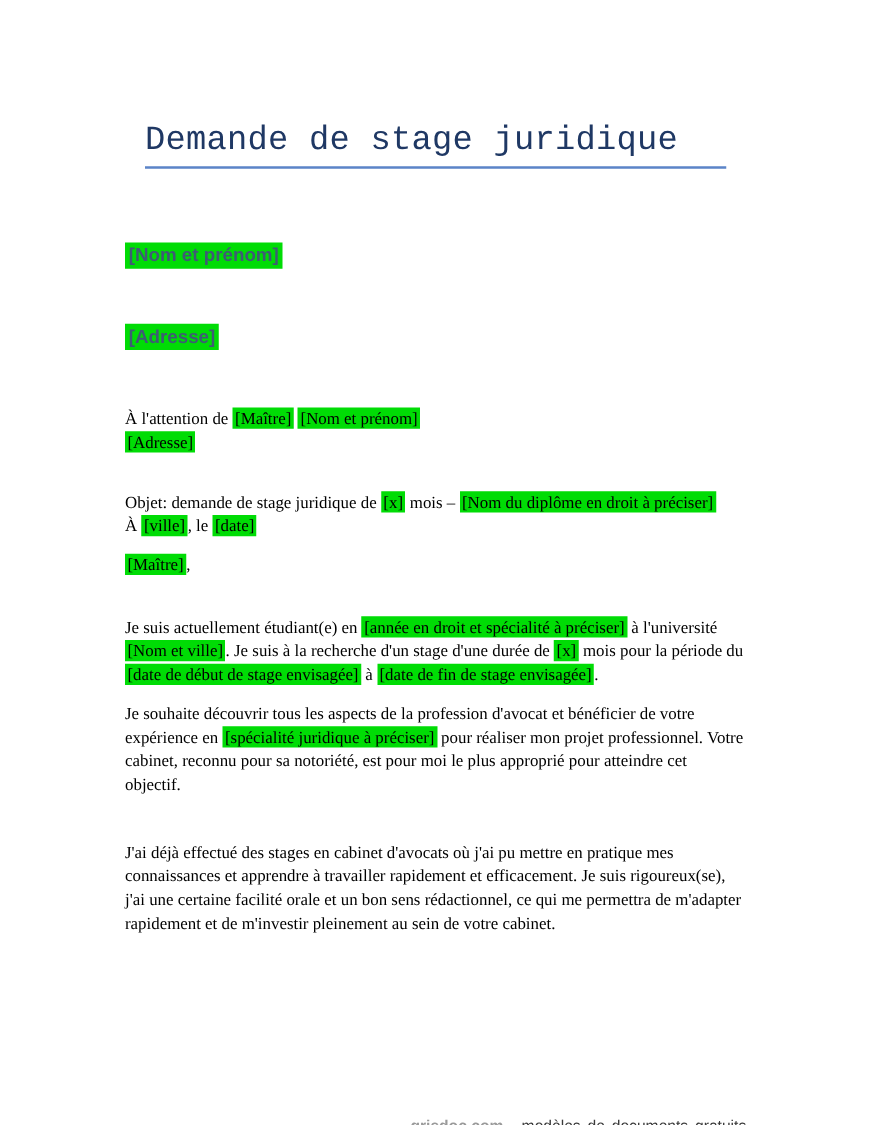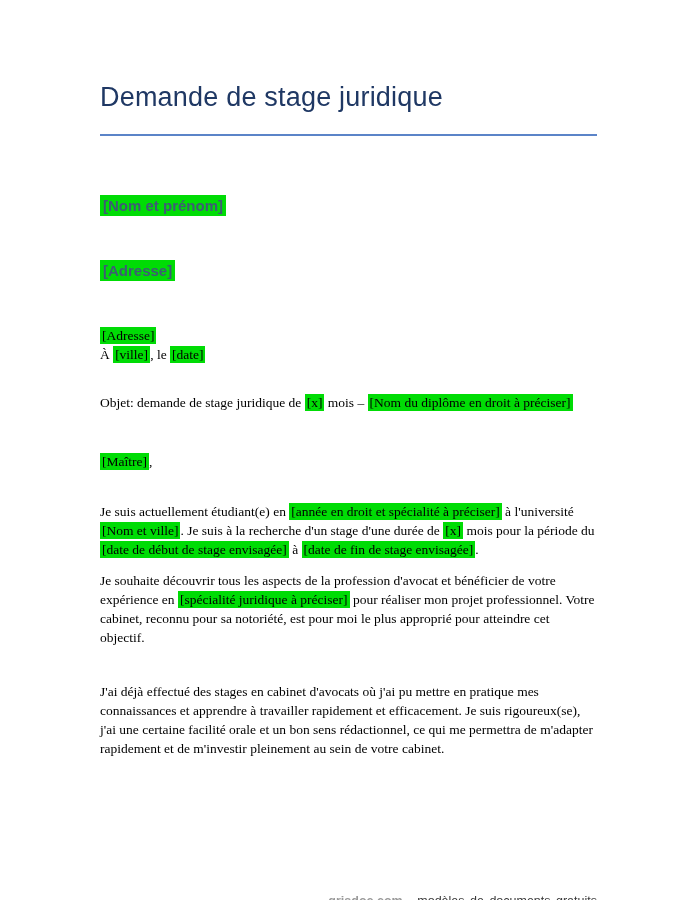--- a/index.html
+++ b/index.html
@@ -5,27 +5,27 @@
   html,body{margin:0;padding:0;background:#fff;}
   body{
     width:695px;height:900px;position:relative;overflow:hidden;
     font-family:"Liberation Serif",serif;
     -webkit-font-smoothing:antialiased;
   }
   .page{position:absolute;inset:0;background:#ffffff;}
   .content{padding:82px 98px 0 100px;}
 
   .doc-title{
-    font-family:Liberation Sans, sans-serif;
+    font-family:Liberation Mono, monospace;
     font-weight:400;
     font-size:27px;
     letter-spacing:.2px;
     color:var(--title_text,#1f3864);
-    margin:0;
-    padding-bottom:21px;
+    margin:16px;
+    padding-bottom:5px;
     border-bottom:2px solid var(--title_rule,#5b84c8);
   }
 
   .placeholders{margin-top:60px;}
   .placeholders p{margin:0 0 45px 0;line-height:20px;}
   .ph-heading{
     font-family:"Liberation Sans",sans-serif;
     font-weight:700;
     font-size:15px;
     color:var(--placeholder_heading_text,#3e5c75);
@@ -42,21 +42,21 @@
   mark.hl{
     background:var(--highlight,#00dc05);
     color:inherit;
     padding:1px 2px;
   }
 
   p[data-name="attention-line"]{margin-top:24px;}
   p[data-name="recipient-address-line"]{margin-top:0;}
   p[data-name="place-date-line"]{margin-top:0;}
   p[data-name="objet-line"]{margin-top:29px;white-space:nowrap;}
-  p[data-name="salutation-line"]{margin-top:40px;}
+  p[data-name="salutation-line"]{margin-top:12px;}
   p[data-name="intro-paragraph"]{margin-top:31px;}
   p[data-name="motivation-paragraph"]{margin-top:12px;}
   p[data-name="experience-paragraph"]{margin-top:35px;}
 
   .footer{
     position:absolute;
     right:98px;top:894px;
     font-family:"Liberation Sans",sans-serif;
     font-size:12.5px;
     word-spacing:2px;
@@ -69,23 +69,24 @@
 <body>
 
 <div class="page" data-name="document-page">
   <div class="content" data-name="document-content">
     <h1 class="doc-title" data-name="page-title">Demande de stage juridique</h1>
     <div class="placeholders" data-name="sender-placeholders">
         <p data-name="sender-name-placeholder"><span class="ph-heading" data-name="placeholder-highlight">[Nom et prénom]</span></p>
         <p data-name="sender-address-placeholder"><span class="ph-heading" data-name="placeholder-highlight">[Adresse]</span></p>
       </div>
     <div class="body-text" data-name="letter-body">
+        <p data-name="attention-line"><span data-name="text-run">À l'attention de </span><mark class="hl" data-name="placeholder-highlight">[Maître]</mark><span data-name="text-run"> </span><mark class="hl" data-name="placeholder-highlight">[Nom et prénom]</mark></p>
         <p data-name="recipient-address-line"><mark class="hl" data-name="placeholder-highlight">[Adresse]</mark></p>
+        <p data-name="objet-line"><span data-name="text-run">Objet: demande de stage juridique de </span><mark class="hl" data-name="placeholder-highlight">[x]</mark><span data-name="text-run"> mois – </span><mark class="hl" data-name="placeholder-highlight">[Nom du diplôme en droit à préciser]</mark></p>
         <p data-name="place-date-line"><span data-name="text-run">À </span><mark class="hl" data-name="placeholder-highlight">[ville]</mark><span data-name="text-run">, le </span><mark class="hl" data-name="placeholder-highlight">[date]</mark></p>
-        <p data-name="objet-line"><span data-name="text-run">Objet: demande de stage juridique de </span><mark class="hl" data-name="placeholder-highlight">[x]</mark><span data-name="text-run"> mois – </span><mark class="hl" data-name="placeholder-highlight">[Nom du diplôme en droit à préciser]</mark></p>
         <p data-name="salutation-line"><mark class="hl" data-name="placeholder-highlight">[Maître]</mark><span data-name="text-run">,</span></p>
         <p data-name="intro-paragraph"><span data-name="text-run">Je suis actuellement étudiant(e) en </span><mark class="hl" data-name="placeholder-highlight">[année en droit et spécialité à préciser]</mark><span data-name="text-run"> à l'université </span><mark class="hl" data-name="placeholder-highlight">[Nom et ville]</mark><span data-name="text-run">. Je suis à la recherche d'un stage d'une durée de </span><mark class="hl" data-name="placeholder-highlight">[x]</mark><span data-name="text-run"> mois pour la période du </span><mark class="hl" data-name="placeholder-highlight">[date de début de stage envisagée]</mark><span data-name="text-run"> à </span><mark class="hl" data-name="placeholder-highlight">[date de fin de stage envisagée]</mark><span data-name="text-run">.</span></p>
         <p data-name="motivation-paragraph"><span data-name="text-run">Je souhaite découvrir tous les aspects de la profession d'avocat et bénéficier de votre expérience en </span><mark class="hl" data-name="placeholder-highlight">[spécialité juridique à préciser]</mark><span data-name="text-run"> pour réaliser mon projet professionnel. Votre cabinet, reconnu pour sa notoriété, est pour moi le plus approprié pour atteindre cet objectif.</span></p>
         <p data-name="experience-paragraph"><span data-name="text-run">J'ai déjà effectué des stages en cabinet d'avocats où j'ai pu mettre en pratique mes connaissances et apprendre à travailler rapidement et efficacement. Je suis rigoureux(se), j'ai une certaine facilité orale et un bon sens rédactionnel, ce qui me permettra de m'adapter rapidement et de m'investir pleinement au sein de votre cabinet.</span></p>
       </div>
   </div>
   <div class="footer" data-name="footer">
     <span class="brand" data-name="footer-brand-link">grisdoc.com</span><span class="tagline" data-name="footer-tagline">- modèles de documents gratuits</span>
   </div>
 </div>

